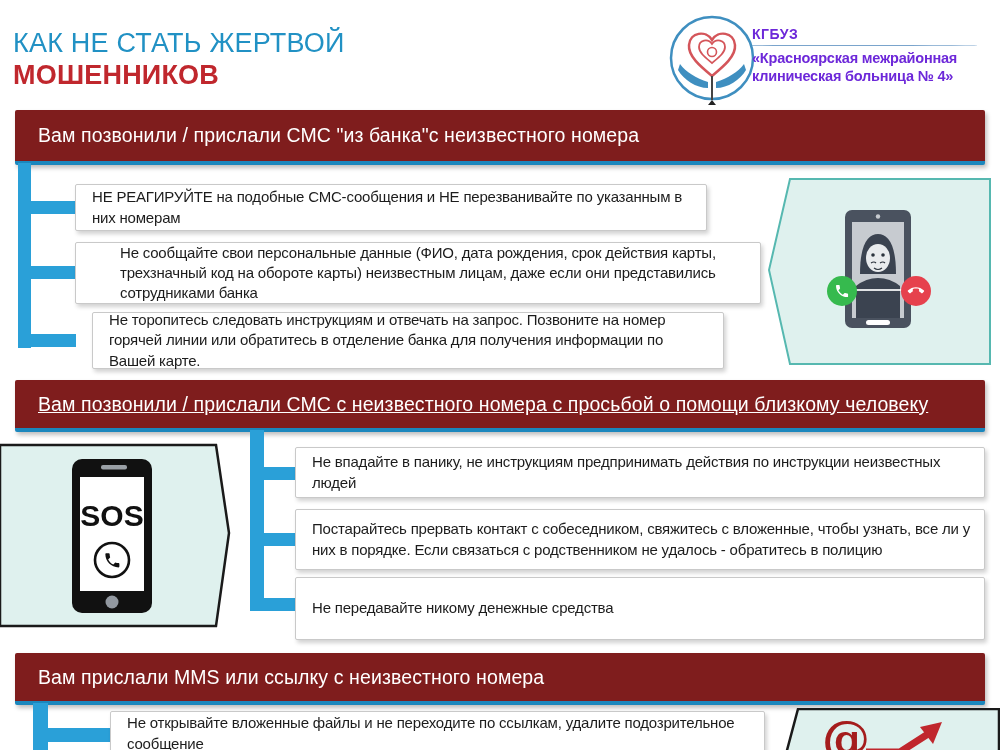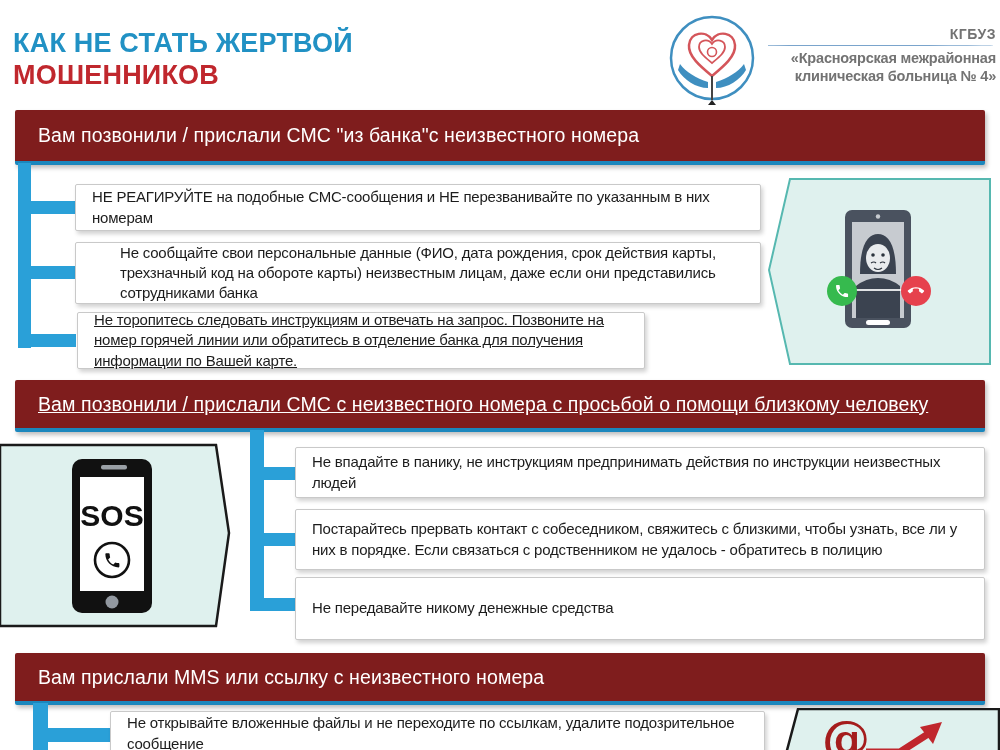--- a/index.html
+++ b/index.html
@@ -3,26 +3,26 @@
 <meta charset="utf-8">
 <style>
   * { margin:0; padding:0; box-sizing:border-box; }
   body { background:#e9e9e9; font-family:"Liberation Sans", sans-serif; }
   .canvas {
     position:relative; width:1000px; height:750px; background:#ffffff;
     overflow:hidden; margin:0 auto;
   }
   
   .title-block { position:absolute; left:13px; top:27px; line-height:1.2; }
-  .title-line1 { font-size:27px; font-weight:bold; color:#2191c4; letter-spacing:.2px; }
+  .title-line1 { font-size:27px; font-weight:normal; color:#2191c4; letter-spacing:.2px; }
   .title-line2 { font-size:27px; font-weight:bold; color:#c0272d; letter-spacing:.2px; }
 
   .logo-block { position:absolute; left:668px; top:12px; width:325px; height:95px; }
   .logo-mark { position:absolute; left:0; top:2px; }
-  .logo-text { position:absolute; left:100px; top:14px; width:228px; color:#737373;text-align:right; }
+  .logo-text { position:absolute; left:84px; top:14px; width:228px; color:#6d28d9; }
   .logo-abbr { font-size:14px; font-weight:bold; letter-spacing:.5px; padding-bottom:2px; }
   .logo-rule { border-top:1.5px solid #7aa4cc; width:225px; margin:1px 0 3px 0; border-radius:50% 100% 0 0; }
   .logo-name { font-size:14.5px; font-weight:bold; line-height:1.25; letter-spacing:-0.2px; }
 
   
   .sec-header {
     position:absolute; left:15px; width:970px; background:#7f1d1d;
     border-bottom:4px solid #1b87bd; border-radius:2px;
     box-shadow:2px 3px 4px rgba(0,0,0,.25);
     display:flex; align-items:center; padding-left:23px;
@@ -78,23 +78,23 @@
     </div>
   </div>
 
   <div class="sec-header h1">Вам позвонили / прислали СМС "из банка"с неизвестного номера</div>
 
   <div class="vbar" style="left:18px; top:163px; width:13px; height:185px;"></div>
   <div class="branch" style="left:28px; top:201px; width:48px; height:13px;"></div>
   <div class="branch" style="left:28px; top:266px; width:48px; height:13px;"></div>
   <div class="branch" style="left:28px; top:334px; width:48px; height:13px;"></div>
 
-  <div class="tip" style="left:75px; top:184px; width:686px; height:47px;">НЕ РЕАГИРУЙТЕ на подобные СМС-сообщения и НЕ перезванивайте по указанным в них номерам</div>
+  <div class="tip" style="left:75px; top:184px; width:632px; height:47px;">НЕ РЕАГИРУЙТЕ на подобные СМС-сообщения и НЕ перезванивайте по указанным в них номерам</div>
   <div class="tip" style="left:75px; top:242px; width:686px; height:62px;padding-left:44px;">Не сообщайте свои персональные данные (ФИО, дата рождения, срок действия карты, трехзначный код на обороте карты) неизвестным лицам, даже если они представились  сотрудниками банка</div>
-  <div class="tip" style="left:77px; top:312px; width:568px; height:57px;text-decoration:underline;">Не торопитесь следовать инструкциям и отвечать на запрос.  Позвоните на номер горячей линии или обратитесь в отделение банка для получения информации по Вашей карте.</div>
+  <div class="tip" style="left:92px; top:312px; width:632px; height:57px;">Не торопитесь следовать инструкциям и отвечать на запрос.  Позвоните на номер горячей линии или обратитесь в отделение банка для получения информации по Вашей карте.</div>
 
   <svg class="illu" style="left:768px; top:178px;" width="224" height="187" viewBox="0 0 224 187">
     <polygon points="22,1 1,92 22,186 222,186 222,1" fill="#dff1ee" stroke="#56b8b0" stroke-width="2"></polygon>
     <g>
       <rect x="77" y="32" width="66" height="118" rx="7" fill="#4a525f"></rect>
       <circle cx="110" cy="38.5" r="2.2" fill="#c7cbd0"></circle>
       <rect x="84" y="44" width="52" height="96" fill="#c7cbd0"></rect>
       <g>
         <path d="M92 96 C92 66, 100 56, 110 56 C120 56, 128 66, 128 96 Z" fill="#3b4350"></path>
         <ellipse cx="110" cy="80" rx="12" ry="14" fill="#e9ebed"></ellipse>
@@ -118,21 +118,21 @@
   </svg>
 
   <div class="sec-header h2">Вам позвонили / прислали СМС с неизвестного номера с просьбой о помощи близкому человеку</div>
 
   <div class="vbar" style="left:250px; top:430px; width:14px; height:181px;"></div>
   <div class="branch" style="left:261px; top:467px; width:34px; height:13px;"></div>
   <div class="branch" style="left:261px; top:533px; width:34px; height:13px;"></div>
   <div class="branch" style="left:261px; top:598px; width:34px; height:13px;"></div>
 
   <div class="tip" style="left:295px; top:447px; width:690px; height:51px;">Не впадайте в панику, не инструкциям предпринимать действия по инструкции неизвестных людей</div>
-  <div class="tip" style="left:295px; top:509px; width:690px; height:61px;">Постарайтесь прервать контакт с собеседником, свяжитесь с близкими, чтобы узнать, все ли у них в порядке. Если связаться с родственником не удалось - обратитесь в полицию</div>
+  <div class="tip" style="left:295px; top:509px; width:690px; height:61px;">Постарайтесь прервать контакт с собеседником, свяжитесь с вложенные, чтобы узнать, все ли у них в порядке. Если связаться с родственником не удалось - обратитесь в полицию</div>
   <div class="tip" style="left:295px; top:577px; width:690px; height:63px;">Не передавайте никому денежные средства</div>
 
   <svg class="illu" style="left:0; top:443px;" width="231" height="185" viewBox="0 0 231 185">
     <polygon points="0,2 216,2 229,90 216,183 0,183" fill="#dff1ee" stroke="#1a1a1a" stroke-width="2.5"></polygon>
     <g>
       <rect x="72" y="16" width="80" height="154" rx="10" fill="#111111"></rect>
       <rect x="80" y="34" width="64" height="114" fill="#ffffff"></rect>
       <rect x="101" y="22" width="26" height="4.5" rx="2" fill="#9aa0a6"></rect>
       <text class="sos-text" x="112" y="83" text-anchor="middle" font-size="30" fill="#111111">SOS</text>
       <circle cx="112" cy="117" r="17" fill="none" stroke="#111111" stroke-width="2.6"></circle>

